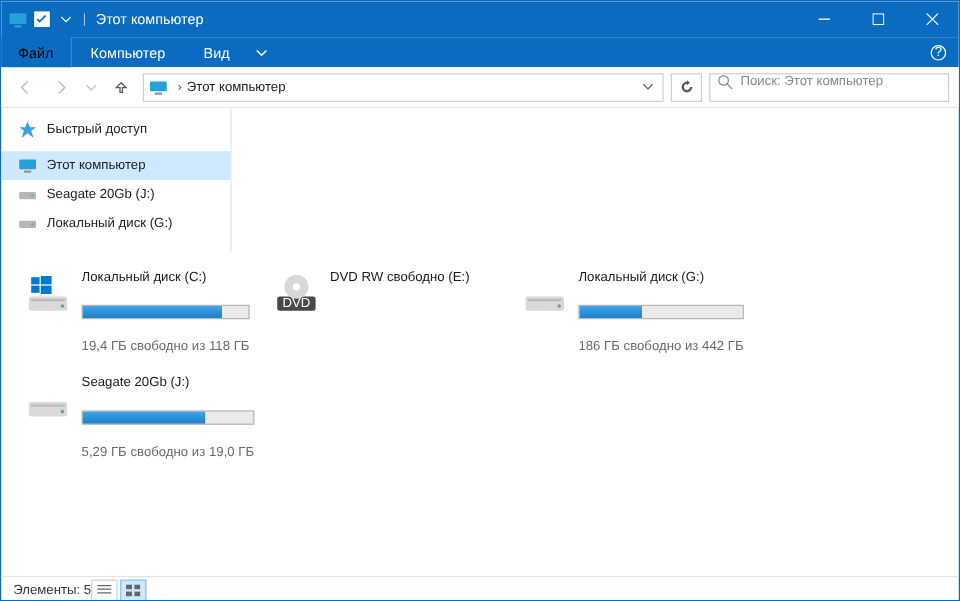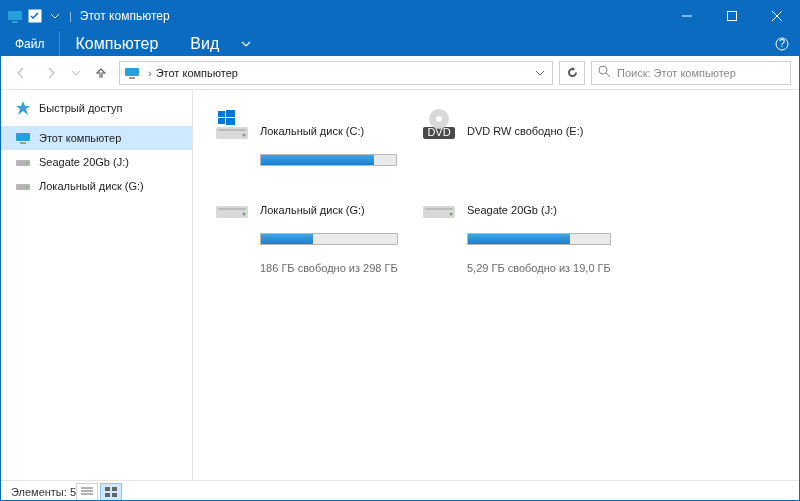--- a/index.html
+++ b/index.html
@@ -7,48 +7,48 @@
 
 .titlebar { height: 30px; background: #0a6bc0; display: flex; align-items: center; color: #fff; }
 .titlebar-icons { display: flex; align-items: center; padding-left: 6px; gap: 4px; }
 .tb-icon { width: 16px; height: 16px; display: inline-flex; align-items: center; justify-content: center; }
 .titlebar-sep { color: rgba(255,255,255,.6); margin: 0 6px; }
 .titlebar-title { margin-left: 2px; font-size: 12px; }
 .win-controls { margin-left: auto; display: flex; height: 100%; }
 .win-btn { width: 45px; display: flex; align-items: center; justify-content: center; }
 
 .menubar { height: 25px; background: #0a6bc0; display: flex; align-items: stretch; color: #fff; }
-.menu-file { background: #0a6bc0; color: #ffffff; padding: 0 14px; display: flex; align-items: center; border-right: 1px solid rgba(255,255,255,.2); font-size: 12px; }
-.menu-item { padding: 0 16px; display: flex; align-items: center; font-size: 16px; }
+.menu-file { background: #0a6bc0; color: #000000; padding: 0 14px; display: flex; align-items: center; border-right: 1px solid rgba(255,255,255,.2); font-size: 12px; }
+.menu-item { padding: 0 16px; display: flex; align-items: center; font-size: 12px; }
 .help { margin-left: auto; width: 34px; display: flex; align-items: center; justify-content: center; color:#fff; }
 .chev-expand { width: 22px; display: flex; align-items: center; justify-content: center; color:#fff; }
 
 .toolbar { height: 34px; background: #fff; border-bottom: 1px solid #e5e5e5; display: flex; align-items: center; padding: 0 8px; gap: 6px; }
 .nav-btn { width: 24px; height: 24px; border-radius: 3px; display: flex; align-items: center; justify-content: center; color: #5a5a5a; }
 .nav-btn.disabled { color: #bdbdbd; }
 .addressbar { flex: 1; height: 24px; border: 1px solid #cfcfcf; display: flex; align-items: center; padding: 0 4px; }
 .addressbar .pc-icon { width: 16px; height: 16px; margin-right: 4px; }
 .addressbar .crumb-arrow { color: #606060; margin: 0 4px; }
 .addressbar .crumb { color: #202020; }
 .addressbar .drop { margin-left: auto; color: #606060; padding: 0 4px; }
 .refresh-btn { width: 26px; height: 24px; border: 1px solid #cfcfcf; display: flex; align-items: center; justify-content: center; color: #5a5a5a; }
-.searchbox { width: 200px; height: 24px; border: 1px solid #cfcfcf; display: flex; align-items: center; padding: 0 6px; gap: 6px; color: #777; }
+.searchbox { width: 200px; height: 24px; border: 1px solid #cfcfcf; display: flex; align-items: flex-start; padding: 0 6px; gap: 6px; color: #777; }
 .searchbox input { border: none; outline: none; flex: 1; font-size: 11px; color: #333; background: transparent; }
 .searchbox input::placeholder { color: #888; }
 
-.body { display: flex; height: calc(501px - 30px - 25px - 34px - 22px); }
+.body { display: flex; height: calc(501px - 30px - 25px - 34px - 22px); flex-direction: column; }
 .sidebar { width: 192px; border-right: 1px solid #e5e5e5; padding: 6px 0; }
 .side-item { height: 24px; display: flex; align-items: center; padding-left: 14px; gap: 8px; color: #222; }
 .side-item.selected { background: #cde8ff; }
 .side-icon { width: 16px; height: 16px; display: inline-flex; align-items: center; justify-content: center; }
 
 .content { flex: 1; padding: 10px 14px; display: flex; flex-wrap: wrap; align-content: flex-start; gap: 8px 12px; }
 .drive { width: 195px; display: flex; gap: 8px; padding: 4px; border: 1px solid transparent; }
 .drive-icon { width: 40px; height: 40px; display: flex; align-items: flex-start; justify-content: center; flex-shrink: 0; }
-.drive-info { flex: 1; display: flex; flex-direction: column; gap: 17px; margin-top: 20px; }
+.drive-info { flex: 1; display: flex; flex-direction: column; gap: 17px; }
 .drive-name { color: #1a1a1a; white-space: nowrap; overflow: hidden; text-overflow: ellipsis; }
 .drive-bar { height: 12px; border: 1px solid #b8b8b8; background: #eaeaea; position: relative; }
 .drive-bar-fill { position: absolute; top: 0; left: 0; bottom: 0; background: linear-gradient(#3fa4e7,#1c7fce); }
 .drive-free { color: #6a6a6a; white-space: nowrap; }
 
 .statusbar { height: 22px; border-top: 1px solid #e5e5e5; display: flex; align-items: center; padding: 0 10px; color: #333; justify-content: flex-start; }
 .view-toggles { display: flex; gap: 2px; }
 .view-toggle { width: 22px; height: 18px; border: 1px solid #d0d0d0; display: flex; align-items: center; justify-content: center; color:#666; }
 .view-toggle.active { background: #cde8ff; border-color: #8cc5ef; }
 </style>
@@ -216,20 +216,21 @@
             <rect x="14" y="5" width="9" height="7" fill="#0078d7"></rect>
             <rect x="6" y="13" width="7" height="6" fill="#0078d7"></rect>
             <rect x="14" y="13" width="9" height="7" fill="#0078d7"></rect>
           </svg>
         </div>
         <div class="drive-info">
           <div class="drive-name">Локальный диск (C:)</div>
           <div class="drive-bar">
             <div class="drive-bar-fill" style="width:84%"></div>
           </div>
+          <div class="drive-free">19,4 ГБ свободно из 118 ГБ</div>
         </div>
       </div>
       <div class="drive">
         <div class="drive-icon">
           <svg width="40" height="40">
             <rect x="4" y="22" width="32" height="12" rx="2" fill="#494949"></rect>
             <circle cx="20" cy="14" r="10" fill="#d8d8d8"></circle>
             <circle cx="20" cy="14" r="3" fill="#fff"></circle>
             <text x="20" y="31" text-anchor="middle" fill="#fff" font-size="6">DVD</text>
           </svg>
@@ -244,21 +245,21 @@
             <rect x="4" y="22" width="32" height="12" rx="2" fill="#d9d9d9"></rect>
             <rect x="6" y="24" width="28" height="2" fill="#bbb"></rect>
             <circle cx="32" cy="30" r="1.5" fill="#6a6"></circle>
           </svg>
         </div>
         <div class="drive-info">
           <div class="drive-name">Локальный диск (G:)</div>
           <div class="drive-bar">
             <div class="drive-bar-fill" style="width:38%"></div>
           </div>
-          <div class="drive-free">186 ГБ свободно из 298 ГБ</div>
+          <div class="drive-free">186 ГБ свободно из 442 ГБ</div>
         </div>
       </div>
       <div class="drive">
         <div class="drive-icon">
           <svg width="40" height="40">
             <rect x="4" y="22" width="32" height="12" rx="2" fill="#d9d9d9"></rect>
             <rect x="6" y="24" width="28" height="2" fill="#bbb"></rect>
             <circle cx="32" cy="30" r="1.5" fill="#6a6"></circle>
           </svg>
         </div>

